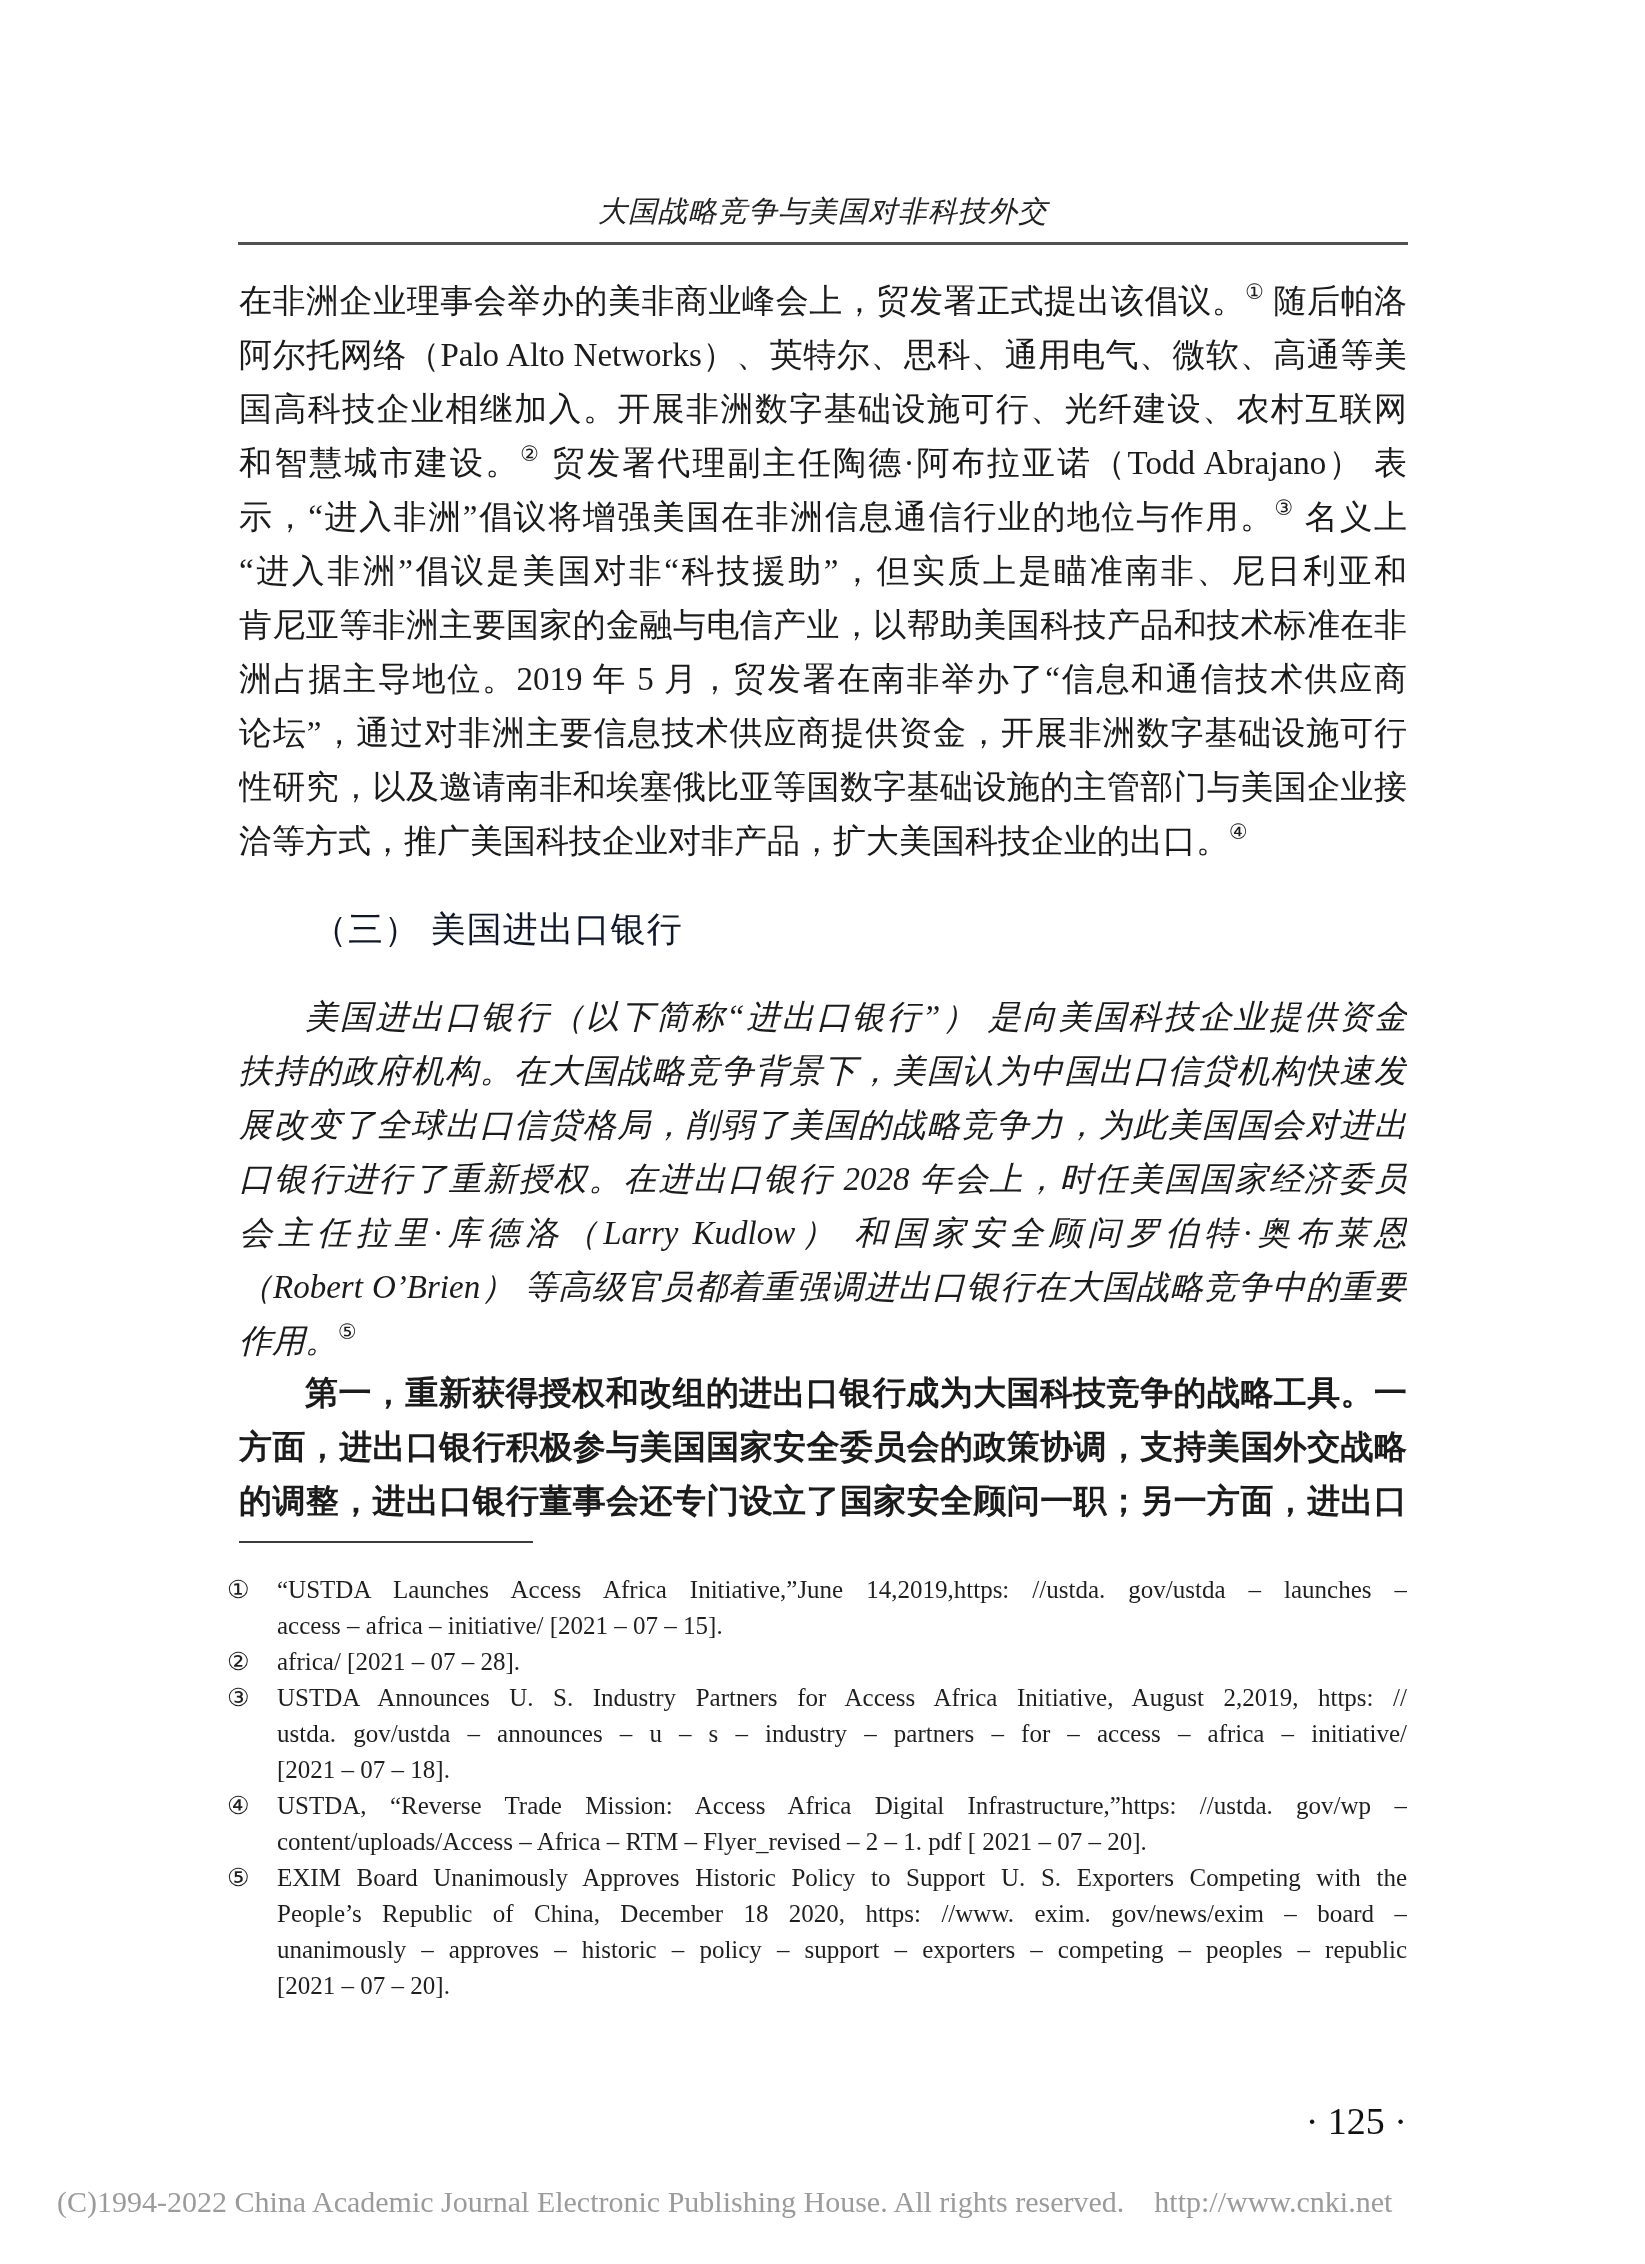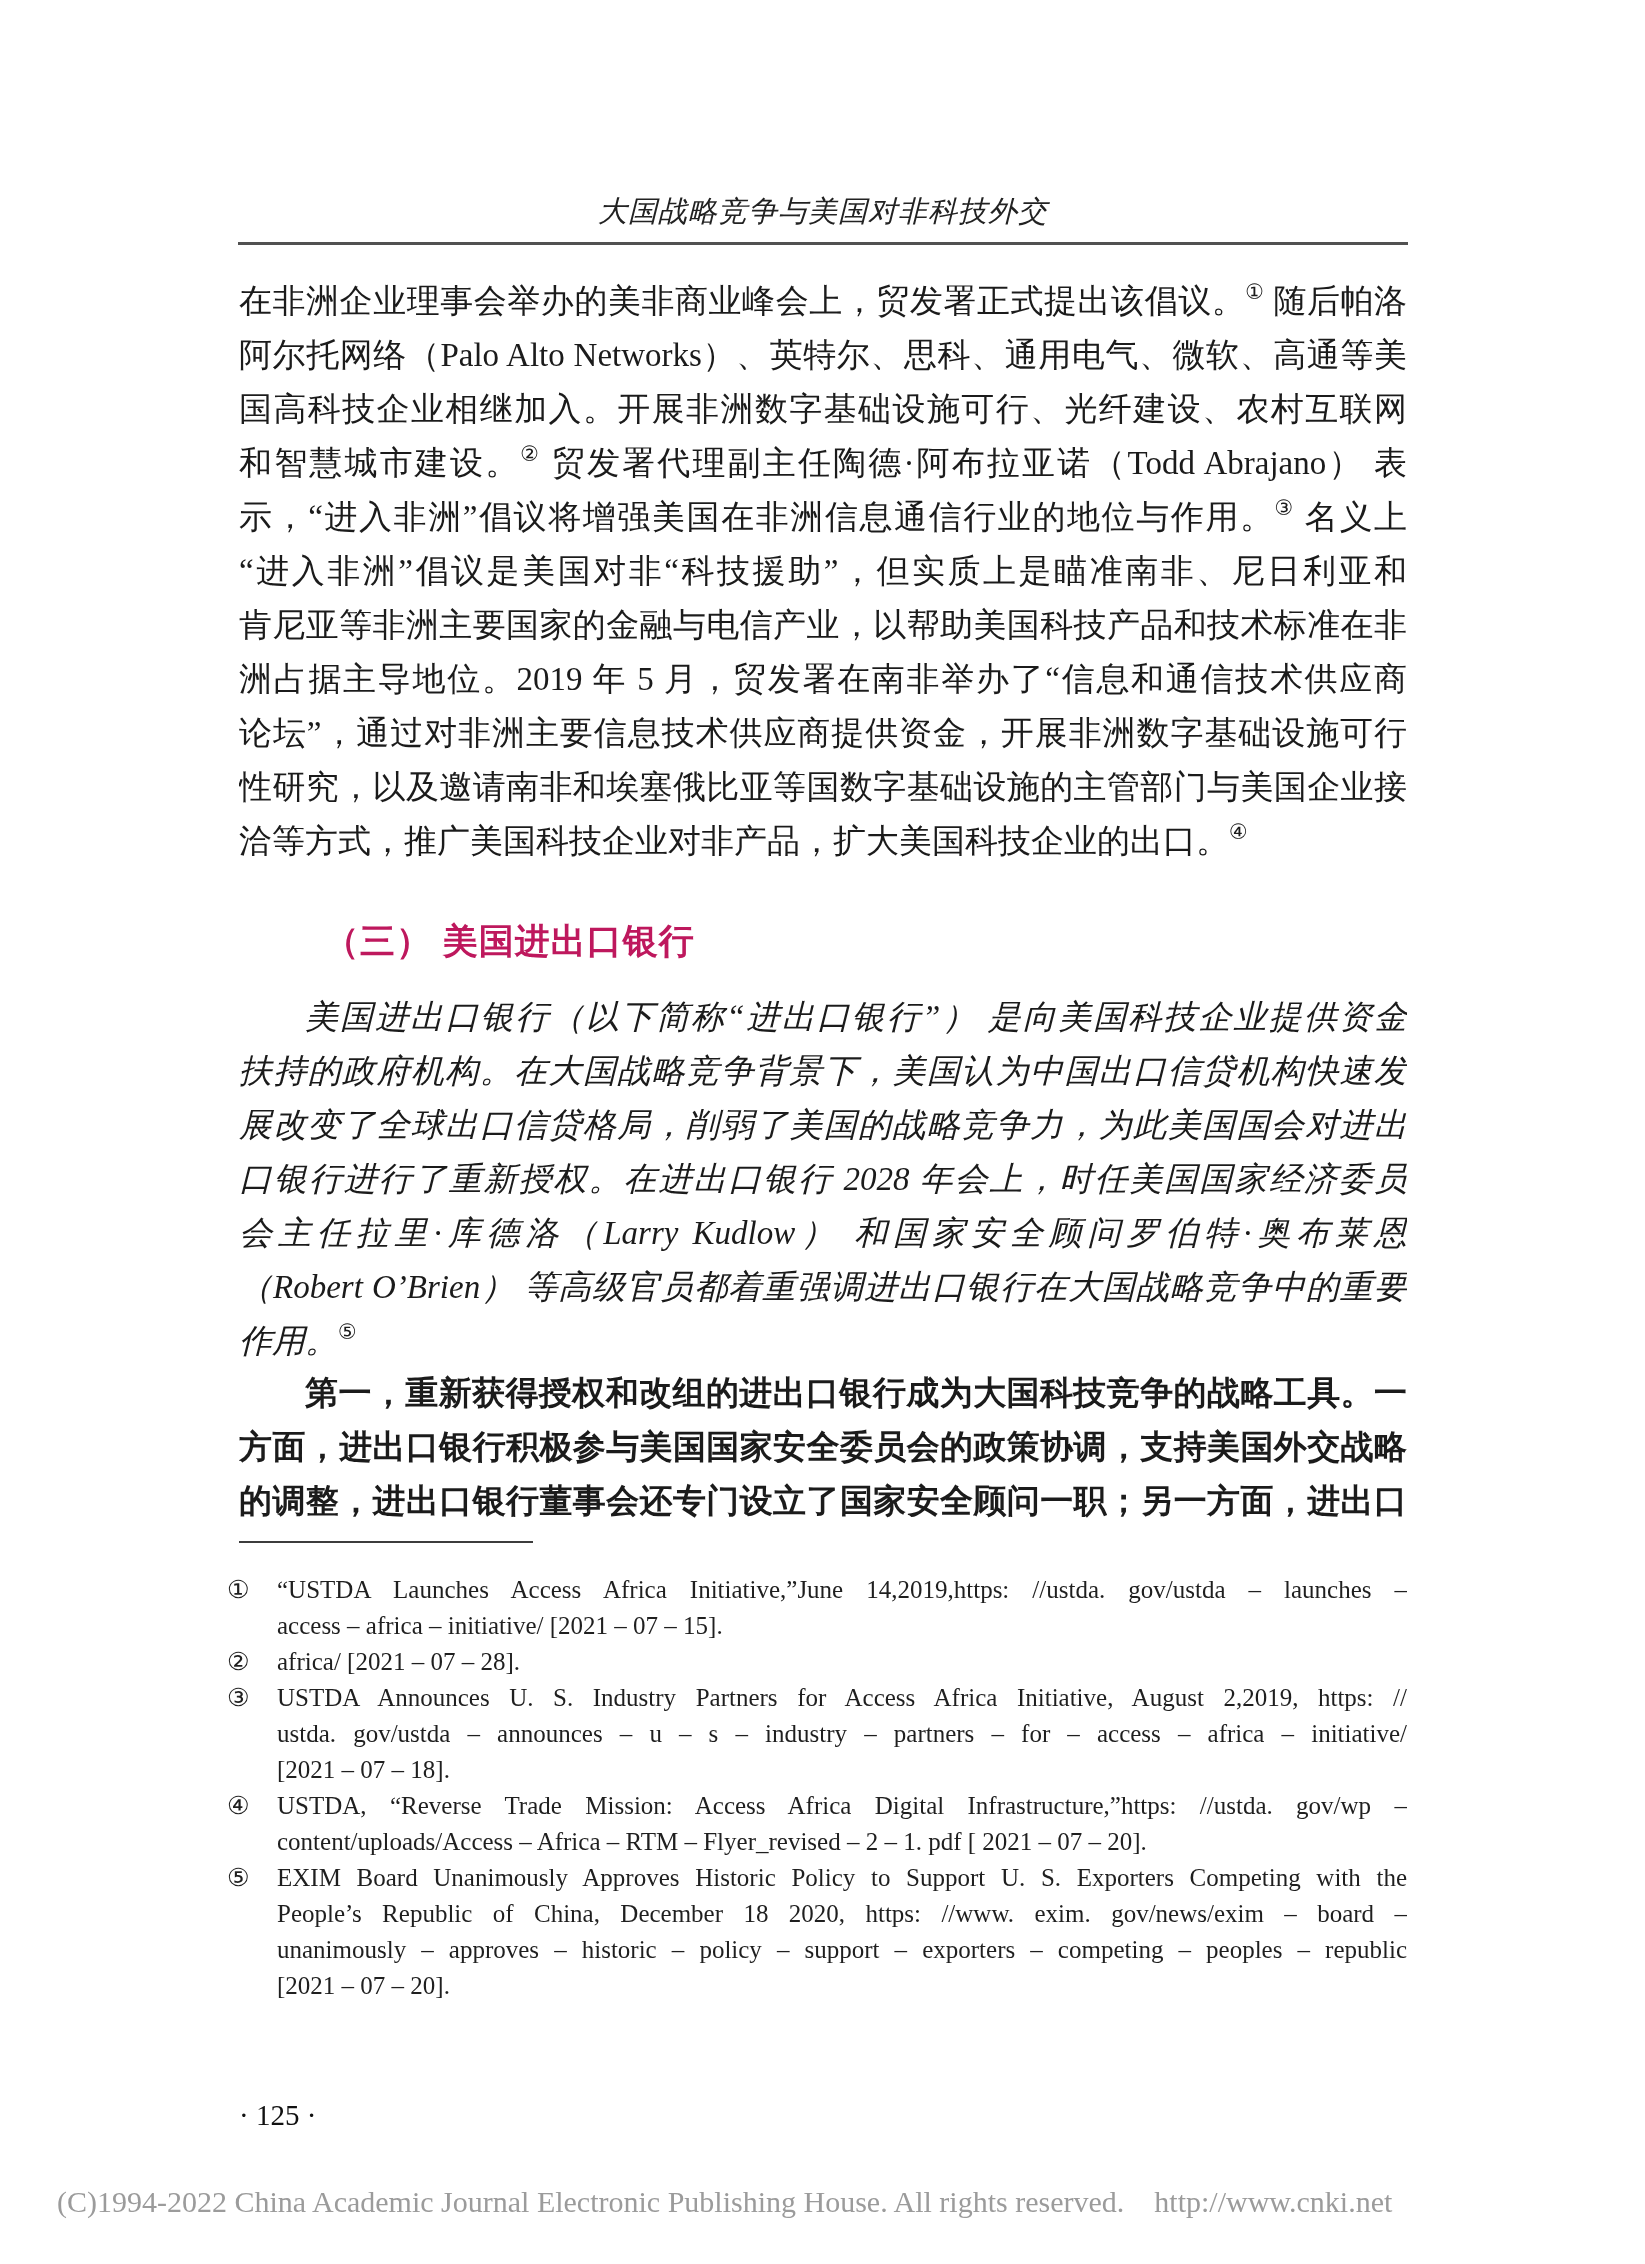--- a/index.html
+++ b/index.html
@@ -22,23 +22,23 @@
   .para{position:absolute;left:239px;width:1168px;font-size:33px;line-height:54px;}
   .line{height:54px;overflow:hidden;text-align:justify;text-align-last:justify;}
   .line.endline{text-align-last:left;}
   .line.indent{padding-left:66px;}
   sup.ref{
     font-size:21px;line-height:0;vertical-align:13px;
     font-family:"Liberation Serif","DejaVu Sans",serif;
   }
   
   .heading{
-    position:absolute;top:903px;left:239px;width:1168px;margin:16px;
+    position:absolute;top:903px;left:239px;width:1168px;margin:4px;
     padding-left:69px;font-family:"Liberation Sans","DejaVu Sans",sans-serif;
-    font-weight:700;font-size:35px;line-height:44px;color:#be185d;
+    font-weight:400;font-size:35px;line-height:44px;color:#0f172a;
     letter-spacing:1px;
   }
   
   .fn-rule{
     position:absolute;top:1541px;left:239px;width:294px;height:2px;
     background:#3c3c3c;
   }
   .footnotes{
     position:absolute;top:1572px;left:239px;width:1168px;
     font-size:25px;line-height:36px;color:#1f1f1f;
@@ -46,21 +46,21 @@
   .fn-item{position:relative;padding-left:38px;}
   .fn-marker{
     position:absolute;left:-12px;top:0;width:44px;
     font-family:"DejaVu Sans","Liberation Serif",serif;font-size:25px;
   }
   .fn-line{height:36px;overflow:hidden;text-align:justify;text-align-last:justify;}
   .fn-line.endline{text-align-last:left;}
   
   .page-num{
     position:absolute;top:2099px;left:239px;width:1168px;height:40px;
-    text-align:left;font-size:29px;color:#111;
+    text-align:right;font-size:38px;color:#111;
   }
   
   .footer{
     position:absolute;top:2185px;left:57px;white-space:nowrap;
     font-size:30px;line-height:34px;color:var(--footer-color,#9b9b9b);
   }
   .footer .url{margin-left:30px;}
 </style>
 </head>
 <body>

